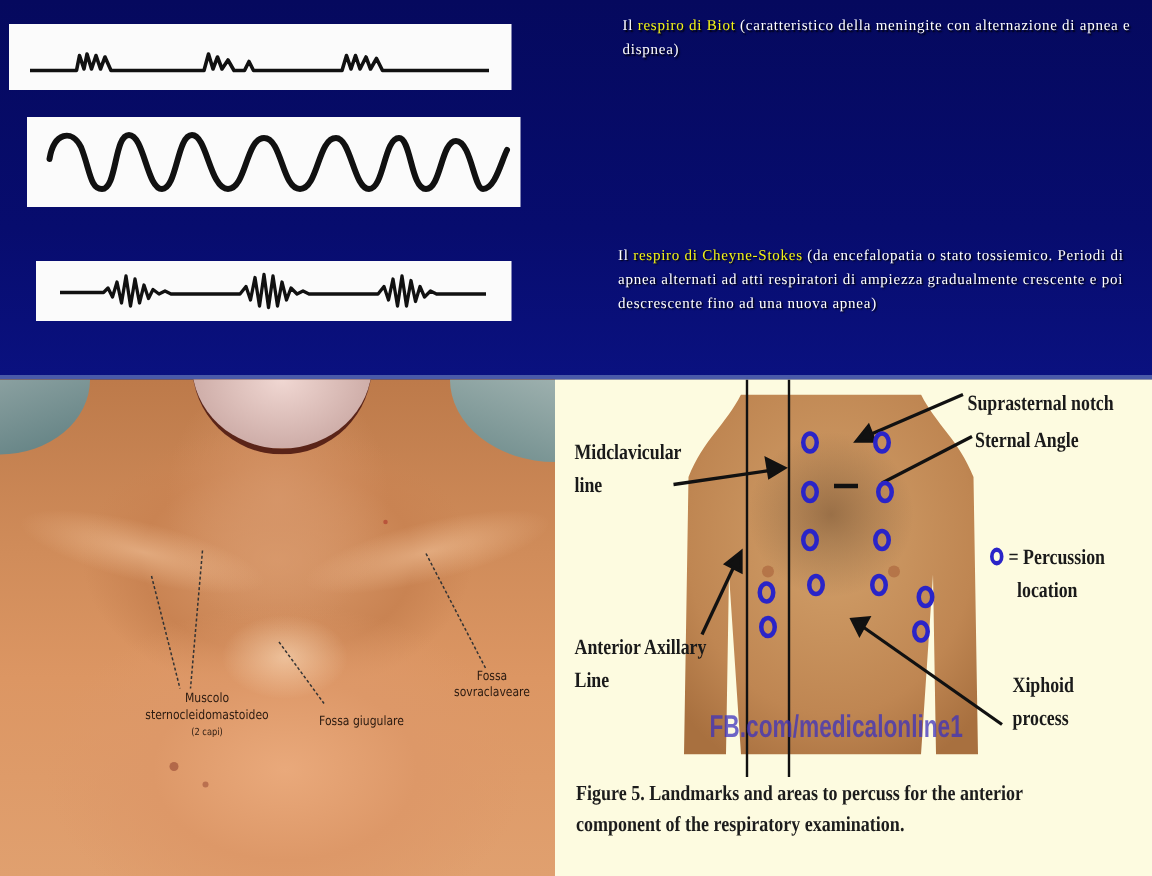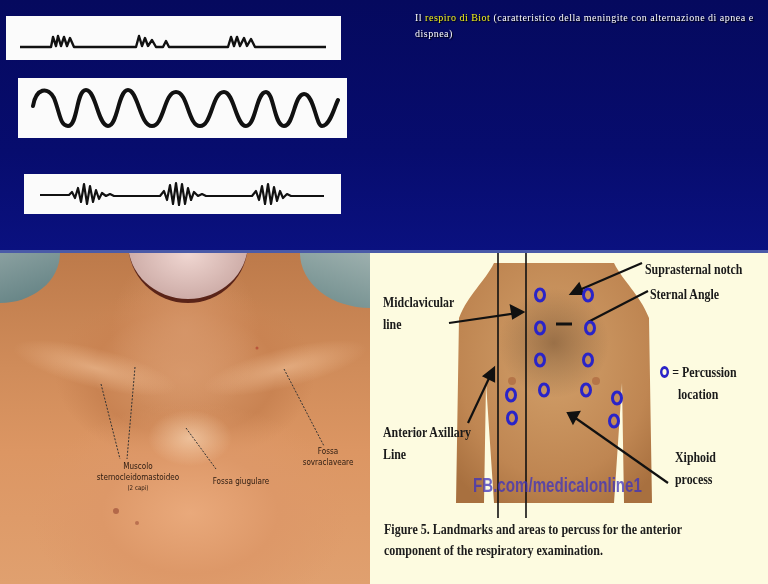--- a/index.html
+++ b/index.html
@@ -121,20 +121,23 @@
     <svg viewBox="0 0 317 40" preserveAspectRatio="none">
       <path d="M16 21 L45 21 L48 18 L51 24 L54 14 L57 28 L60 10 L63 30 L66 12 L69 28 L72 16 L75 25 L78 19 L82 22 L86 20 L90 22 L136 22 L140 17 L143 26 L146 11 L149 30 L152 9 L155 31 L158 10 L161 30 L164 14 L167 26 L170 18 L174 22 L178 20 L182 22 L228 22 L232 17 L235 26 L238 12 L241 30 L244 10 L247 30 L250 13 L253 27 L256 17 L259 24 L263 20 L267 22 L300 22" fill="none" stroke="#111" stroke-width="2.2" stroke-linejoin="round"></path>
     </svg>
   </div>
 
   <div class="desc-block desc-biot">
     <span>Il </span><span class="hl">respiro di Biot</span><span> (caratteristico della meningite con alternazione di apnea e dispnea)</span>
   </div>
 
 
+  <div class="desc-block desc-cheyne">
+    <span>Il </span><span class="hl">respiro di Cheyne-Stokes</span><span> (da encefalopatia o stato tossiemico. Periodi di apnea alternati ad atti respiratori di ampiezza gradualmente crescente e poi descrescente fino ad una nuova apnea)</span>
+  </div>
 </div>
 <div class="top-border"></div>
 
 <div class="photo-left">
   <div class="bg-wall-l"></div>
   <div class="bg-wall-r"></div>
   <div class="neck"></div>
   <div class="clav-l"></div>
   <div class="clav-r"></div>
   <div class="chin"></div>

